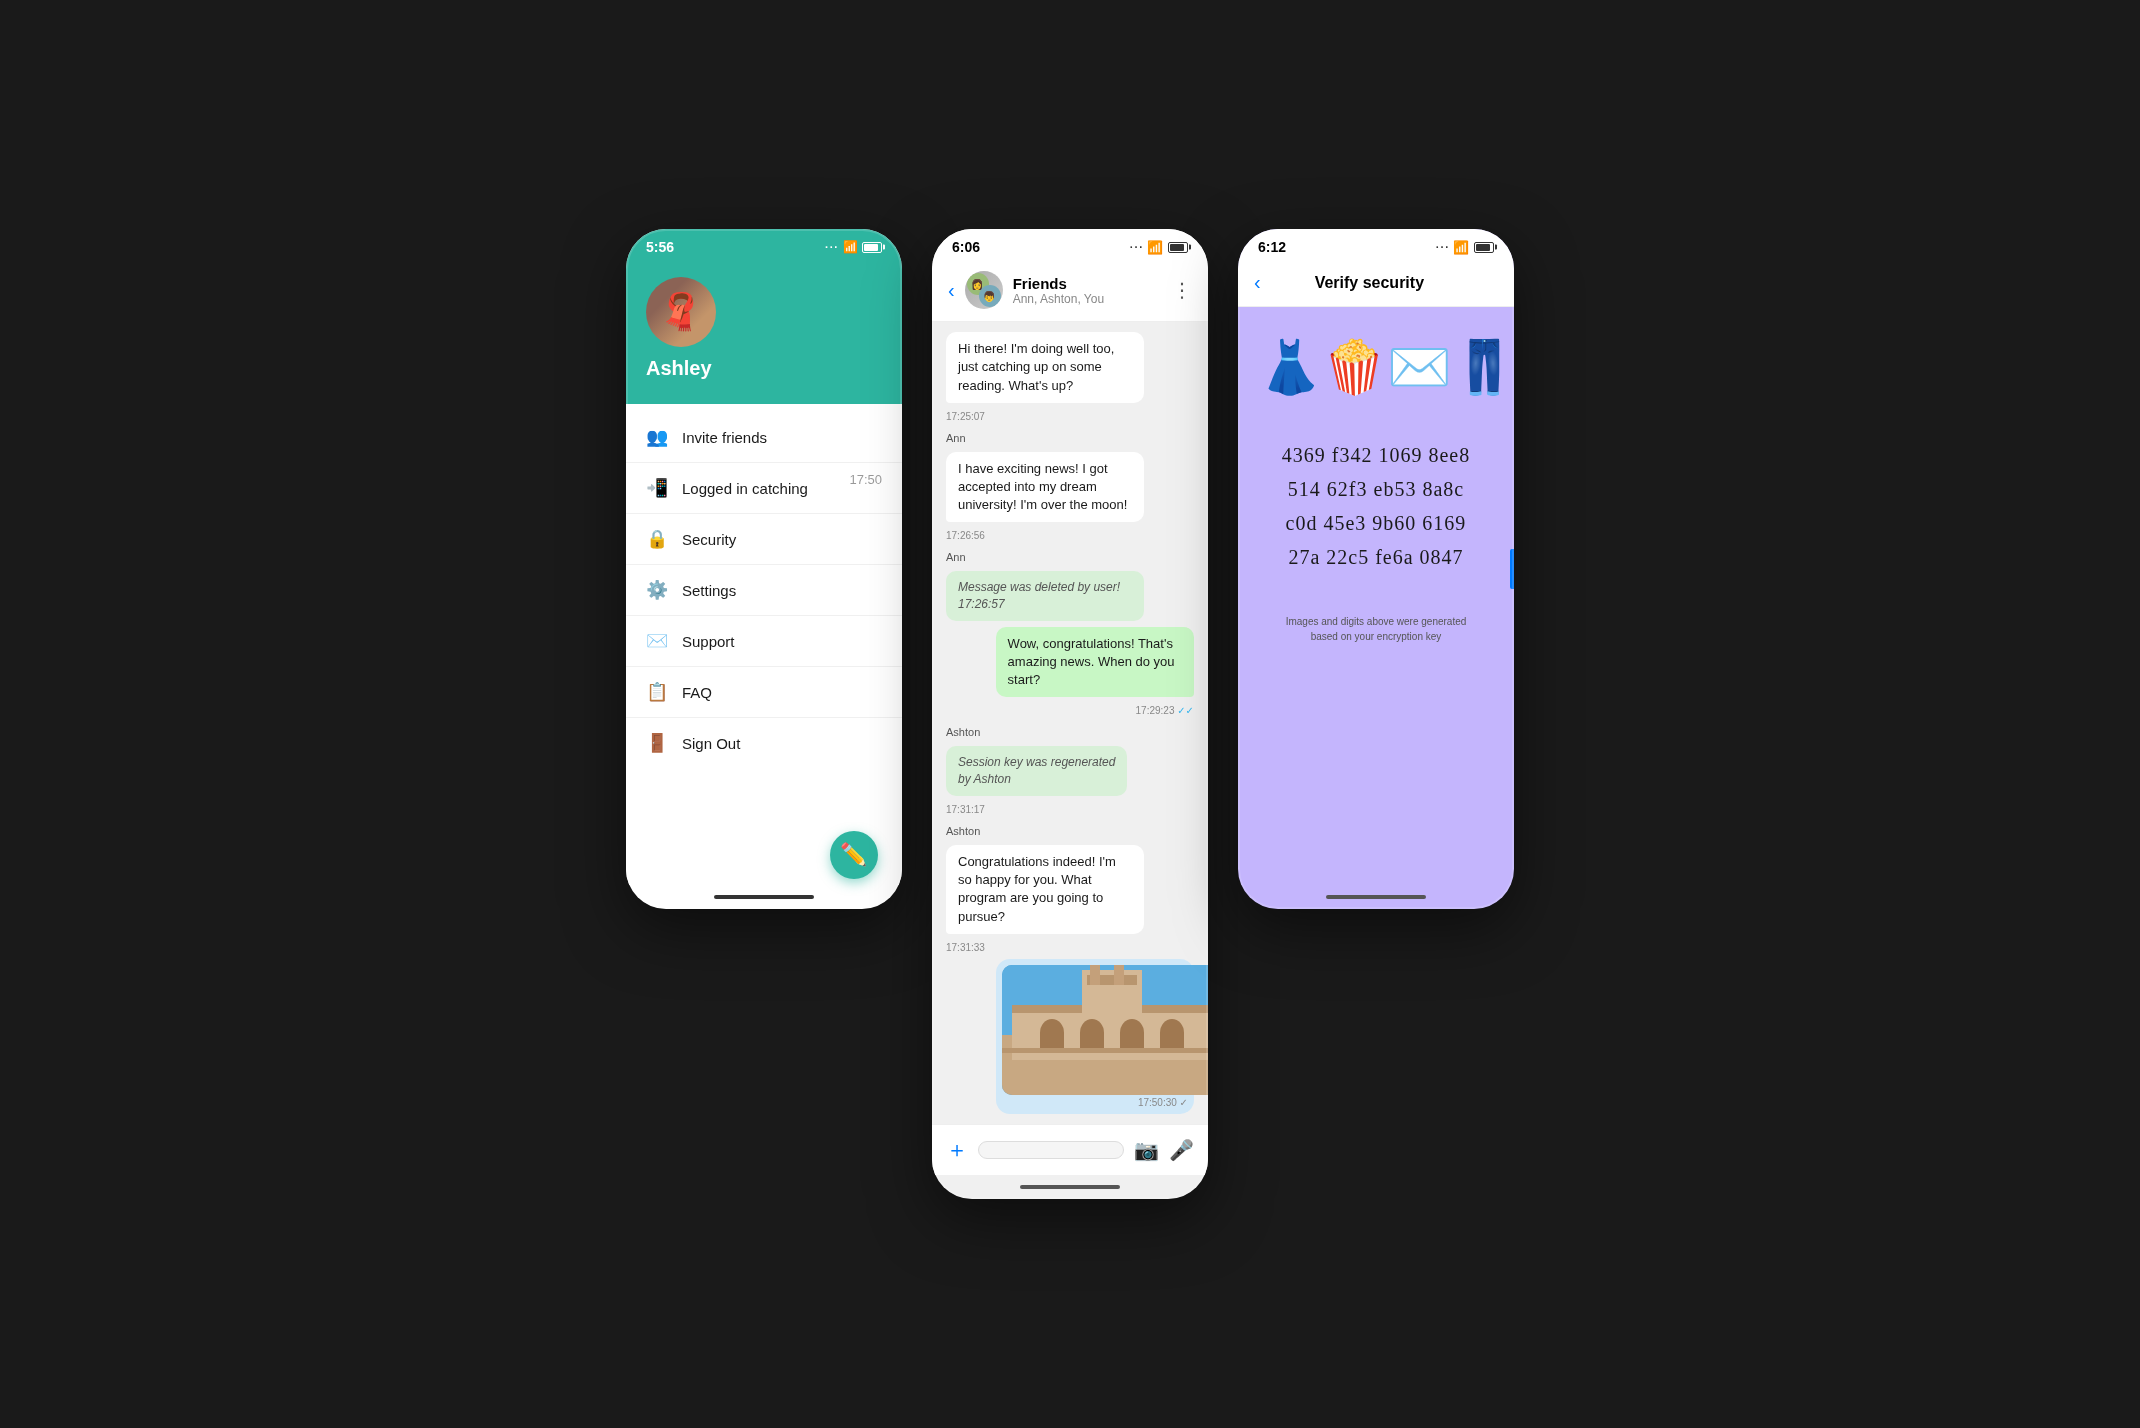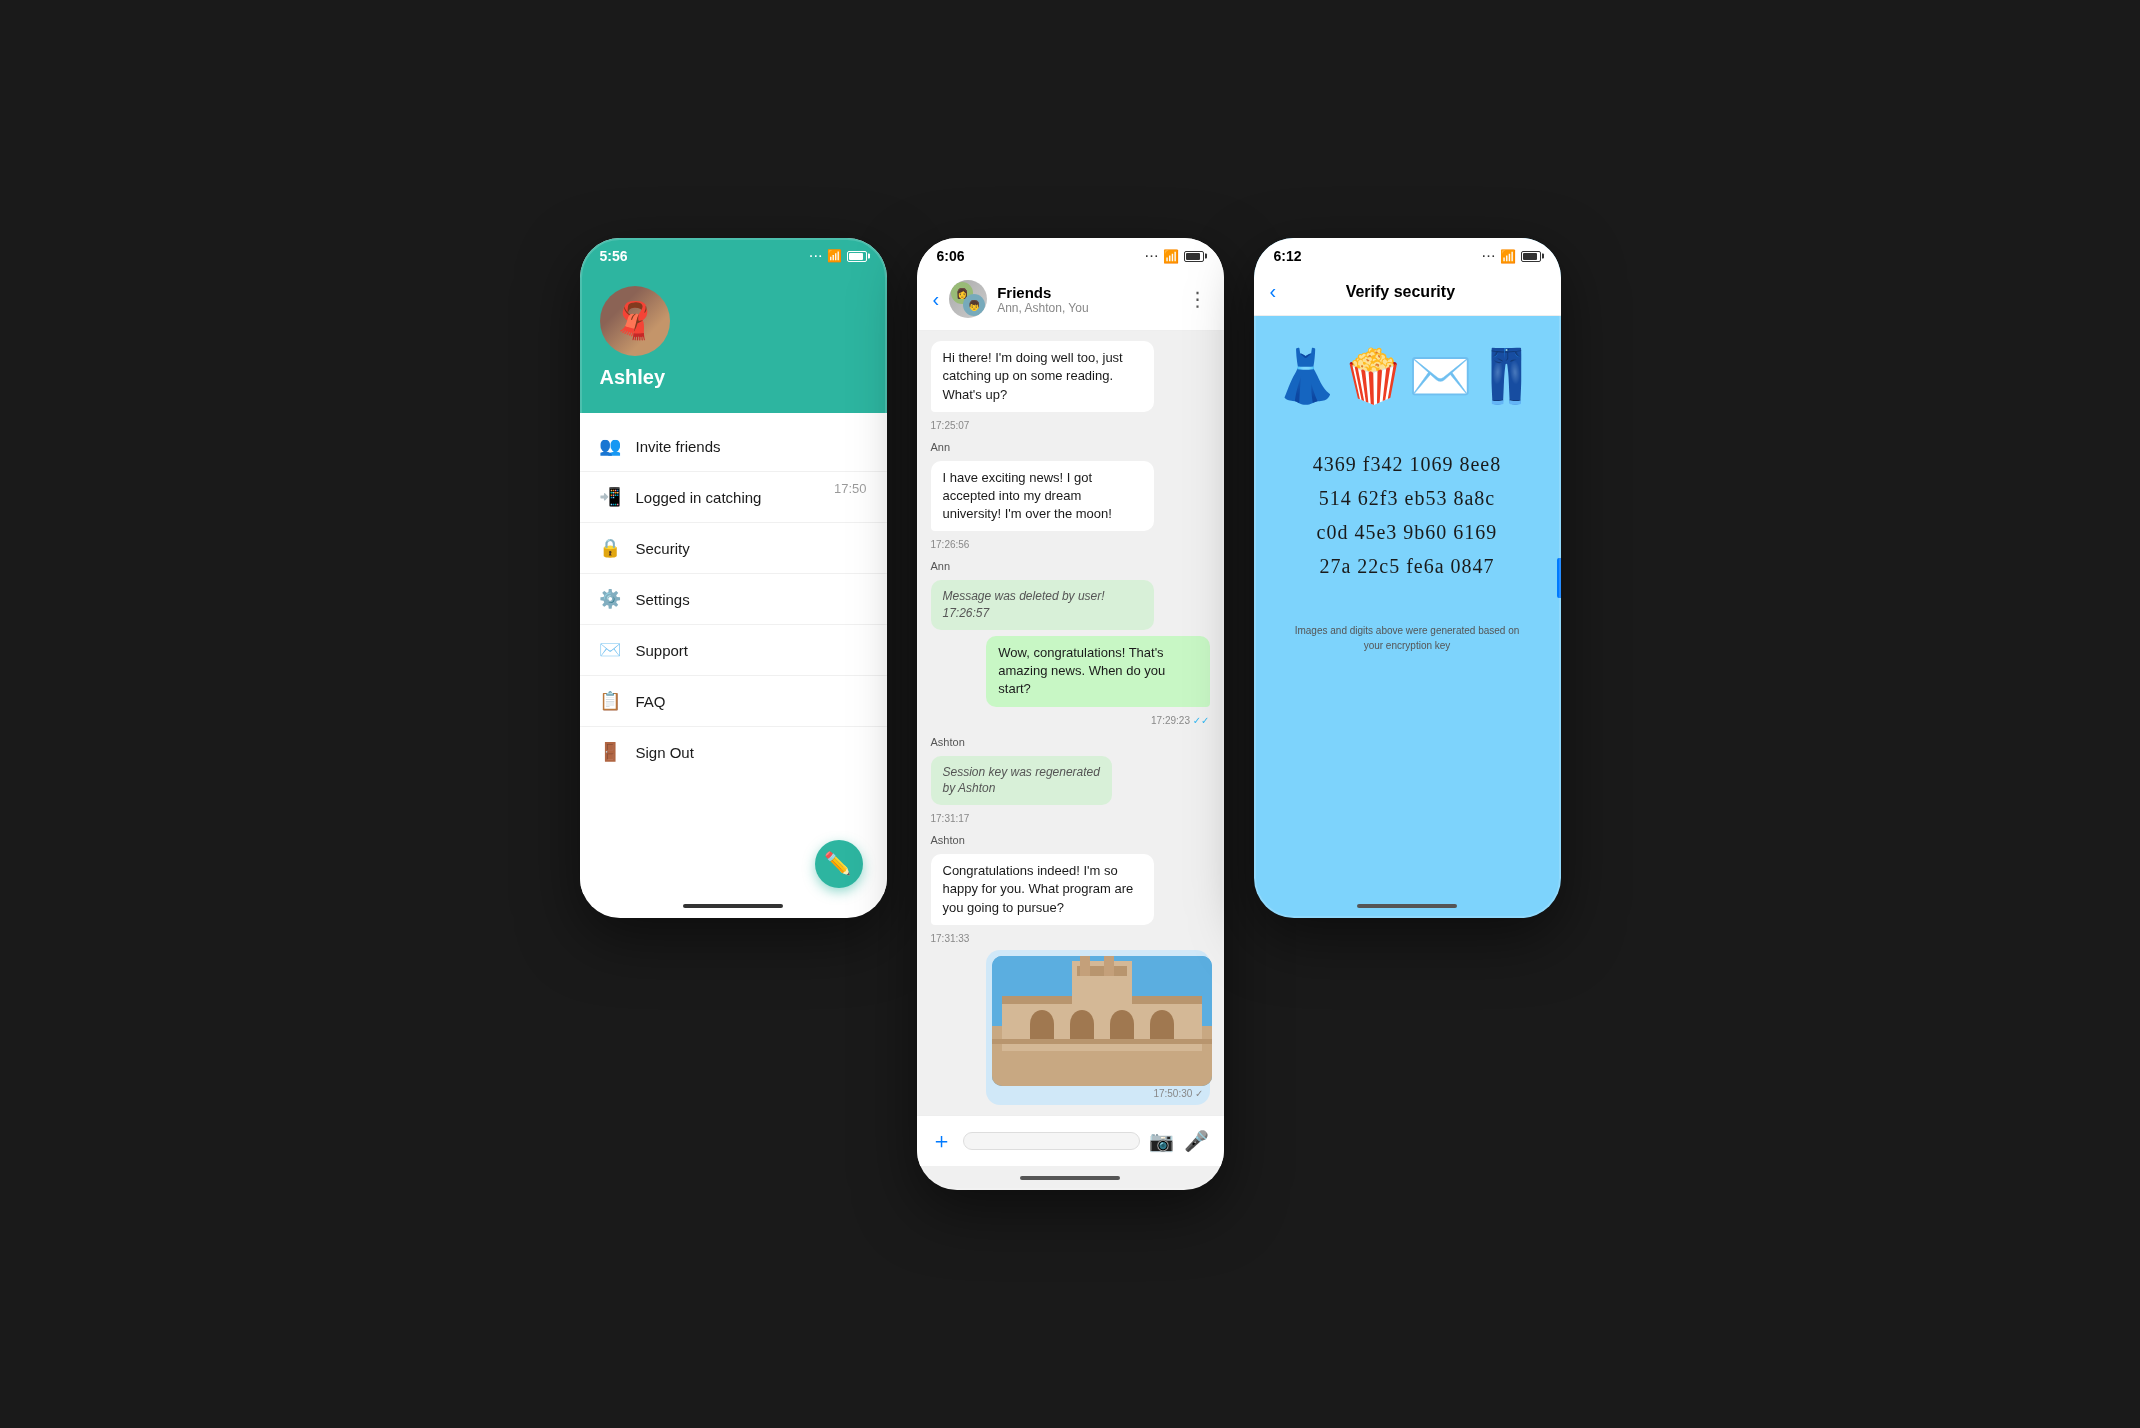--- a/index.html
+++ b/index.html
@@ -13,21 +13,21 @@
       padding: 40px;
     }
     .phones-container {
       display: flex;
       gap: 30px;
       align-items: flex-start;
     }
 
     
     .phone {
-      width: 307px;
+      width: 276px;
       min-height: 680px;
       background: white;
       border-radius: 40px;
       overflow: hidden;
       box-shadow: 0 20px 60px rgba(0,0,0,0.5);
       position: relative;
       display: flex;
       flex-direction: column;
     }
     .phone::before {
@@ -232,21 +232,21 @@
       border: 1px solid #ddd;
       border-radius: 20px;
       padding: 8px 14px;
       font-size: 14px;
       color: #aaa;
     }
     .chat-cam { font-size: 20px; color: #007aff; cursor: pointer; }
     .chat-mic { font-size: 20px; color: #007aff; cursor: pointer; }
 
     
-    .phone3 { background: #7dd3fc; }
+    .phone3 { background: #c4b5fd; }
     .phone3 .status-bar { background: white; color: black; }
     .verify-header {
       background: white;
       padding: 10px 16px 12px;
       display: flex;
       align-items: center;
       border-bottom: 1px solid #eee;
     }
     .verify-back { font-size: 20px; color: #007aff; cursor: pointer; }
     .verify-title { flex: 1; text-align: center; font-size: 16px; font-weight: 600; }

